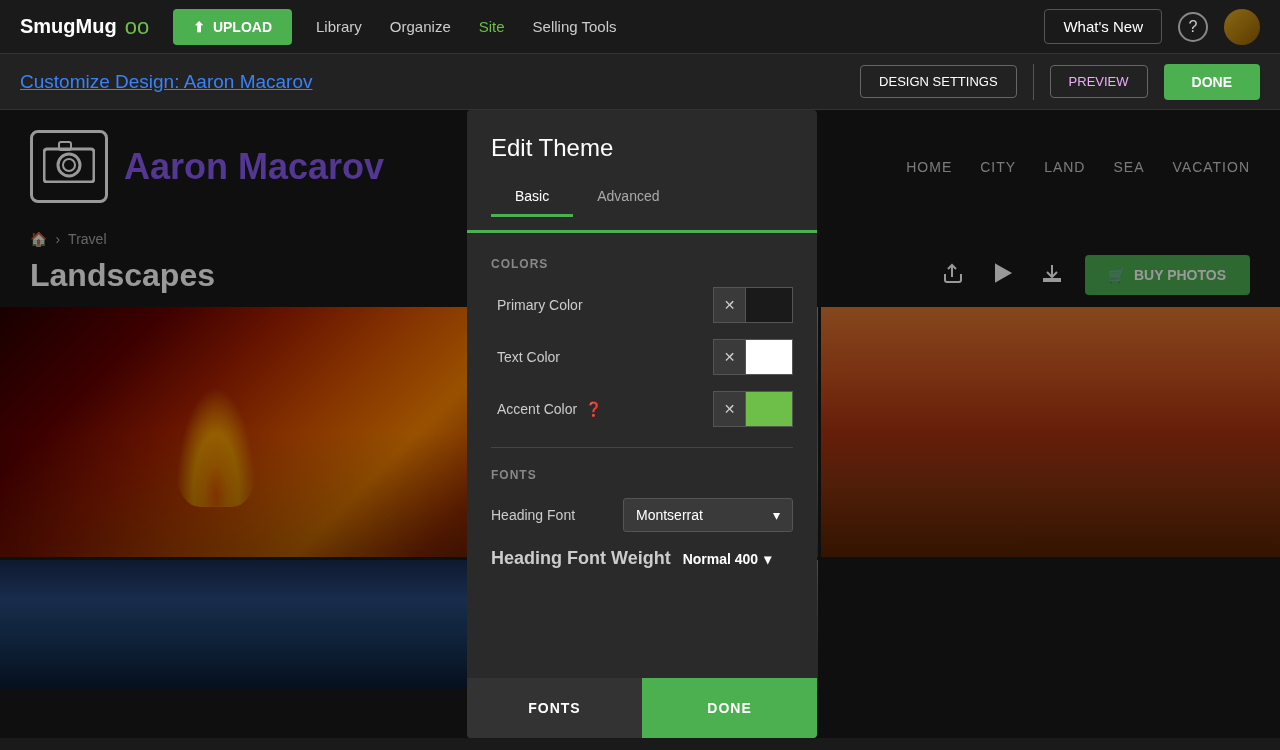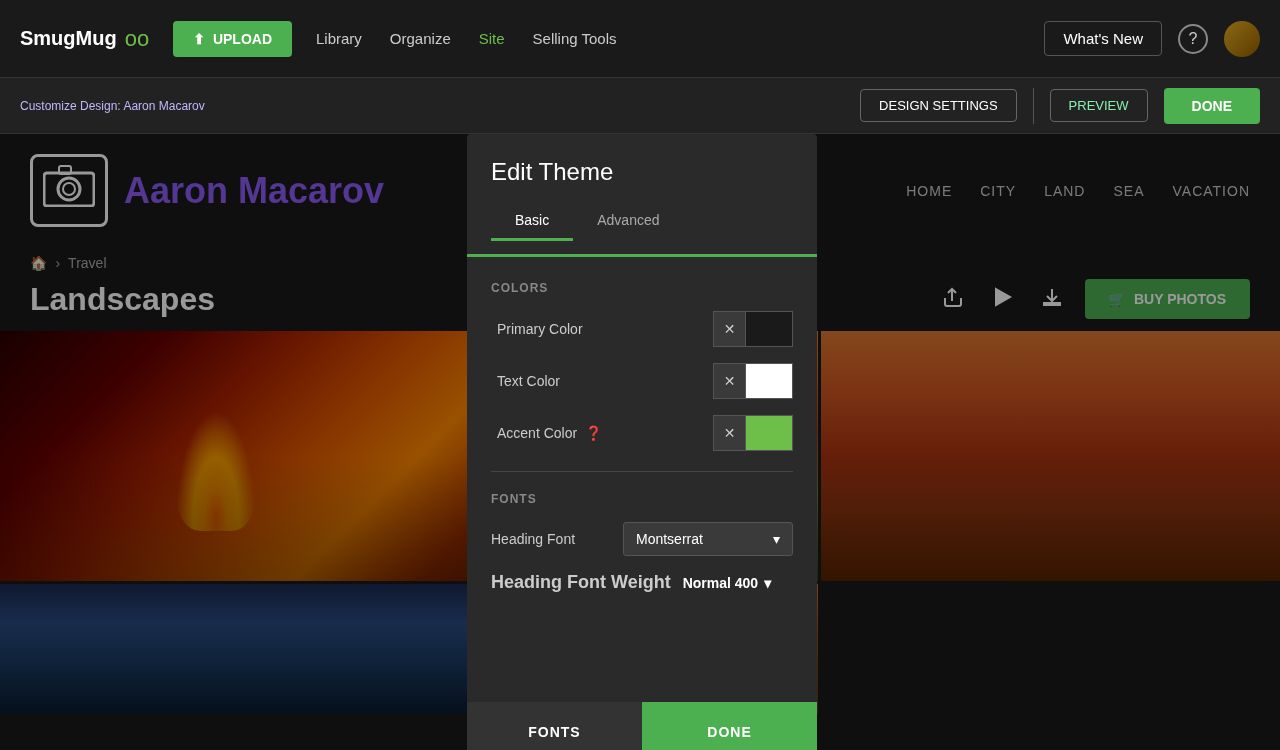--- a/index.html
+++ b/index.html
@@ -1,21 +1,21 @@
 <!DOCTYPE html>
 <html><head>
   <meta charset="utf-8">
   <style>
     * { box-sizing: border-box; margin: 0; padding: 0; }
     body { font-family: Arial, sans-serif; background: #1a1a1a; color: #fff; width: 1280px; height: 750px; overflow: hidden; position: relative; }
 
     
     .top-nav {
       background: #1a1a1a;
-      height: 78px;
+      height: 54px;
       display: flex;
       align-items: center;
       padding: 0 20px;
       border-bottom: 1px solid #333;
       position: relative;
       z-index: 10;
     }
     .logo {
       display: flex;
       align-items: center;
@@ -95,38 +95,39 @@
       height: 56px;
       display: flex;
       align-items: center;
       padding: 0 20px;
       gap: 16px;
       border-bottom: 1px solid #333;
       position: relative;
       z-index: 9;
     }
     .sub-header-title {
-      color: #c4b5fd;
-      font-size: 12px;
+      color: #3b82f6;
+      font-size: 19px;
       font-weight: normal;
       flex: 1;
+      text-decoration: underline;
     }
     .design-settings-btn {
       background: transparent;
       border: 1px solid #666;
       color: #fff;
       padding: 8px 18px;
       border-radius: 4px;
       font-size: 13px;
       cursor: pointer;
     }
     .preview-btn {
       background: transparent;
       border: 1px solid #666;
-      color: #86efac;
+      color: #f0abfc;
       padding: 8px 18px;
       border-radius: 4px;
       font-size: 13px;
       cursor: pointer;
     }
     .done-btn-top {
       background: #4caf50;
       border: none;
       color: #fff;
       padding: 10px 28px;

